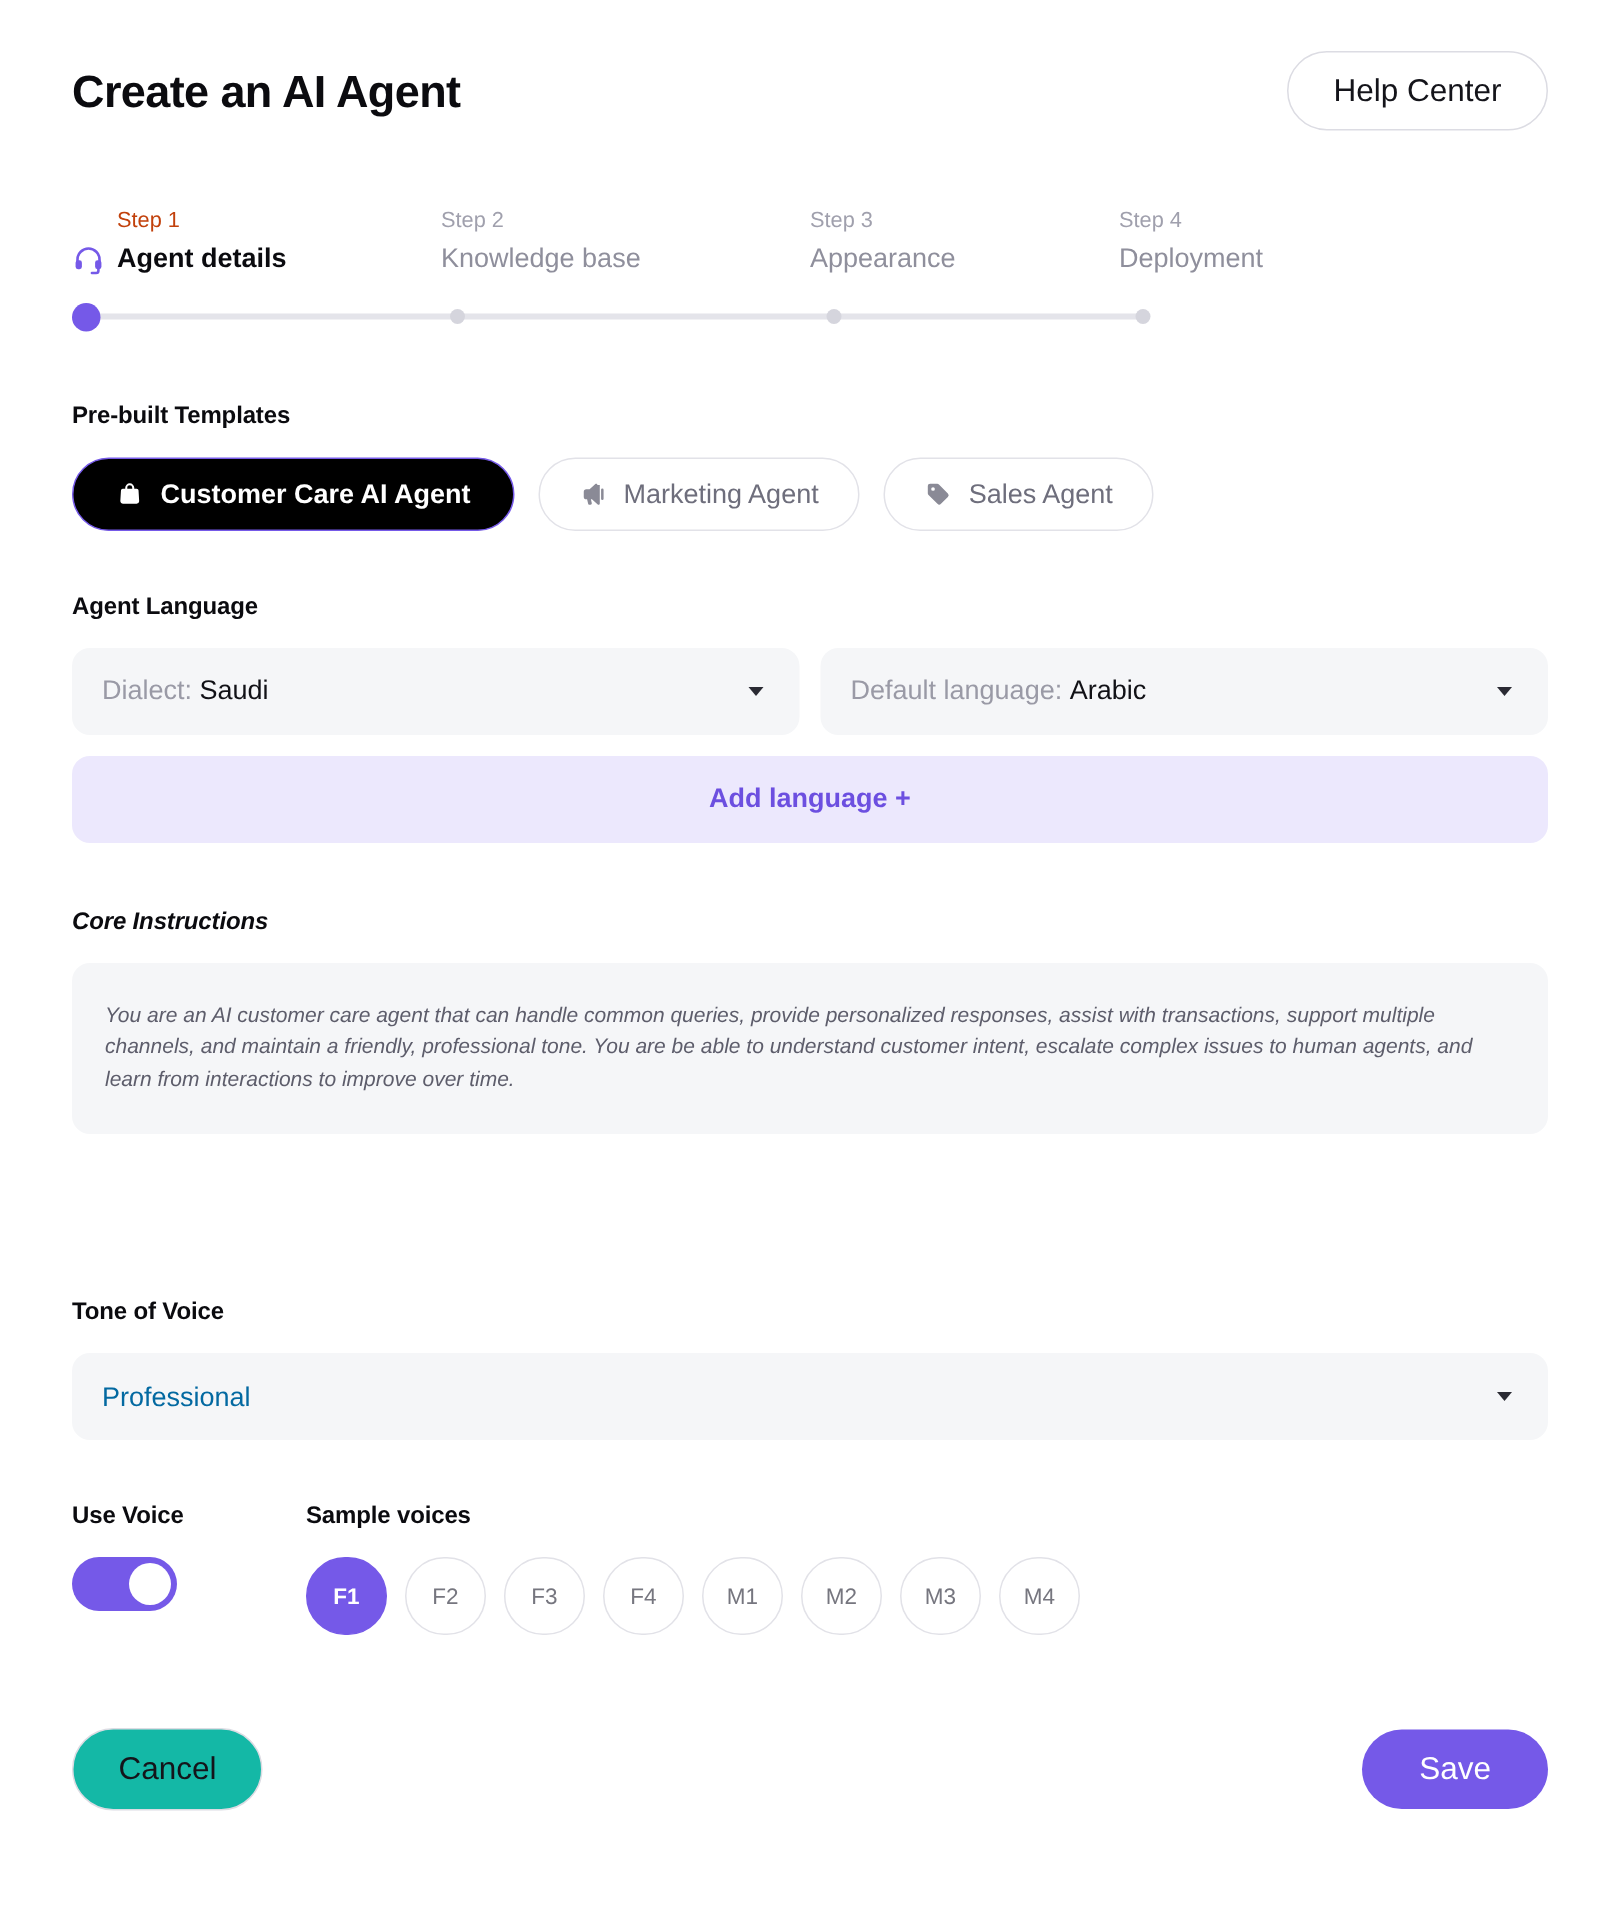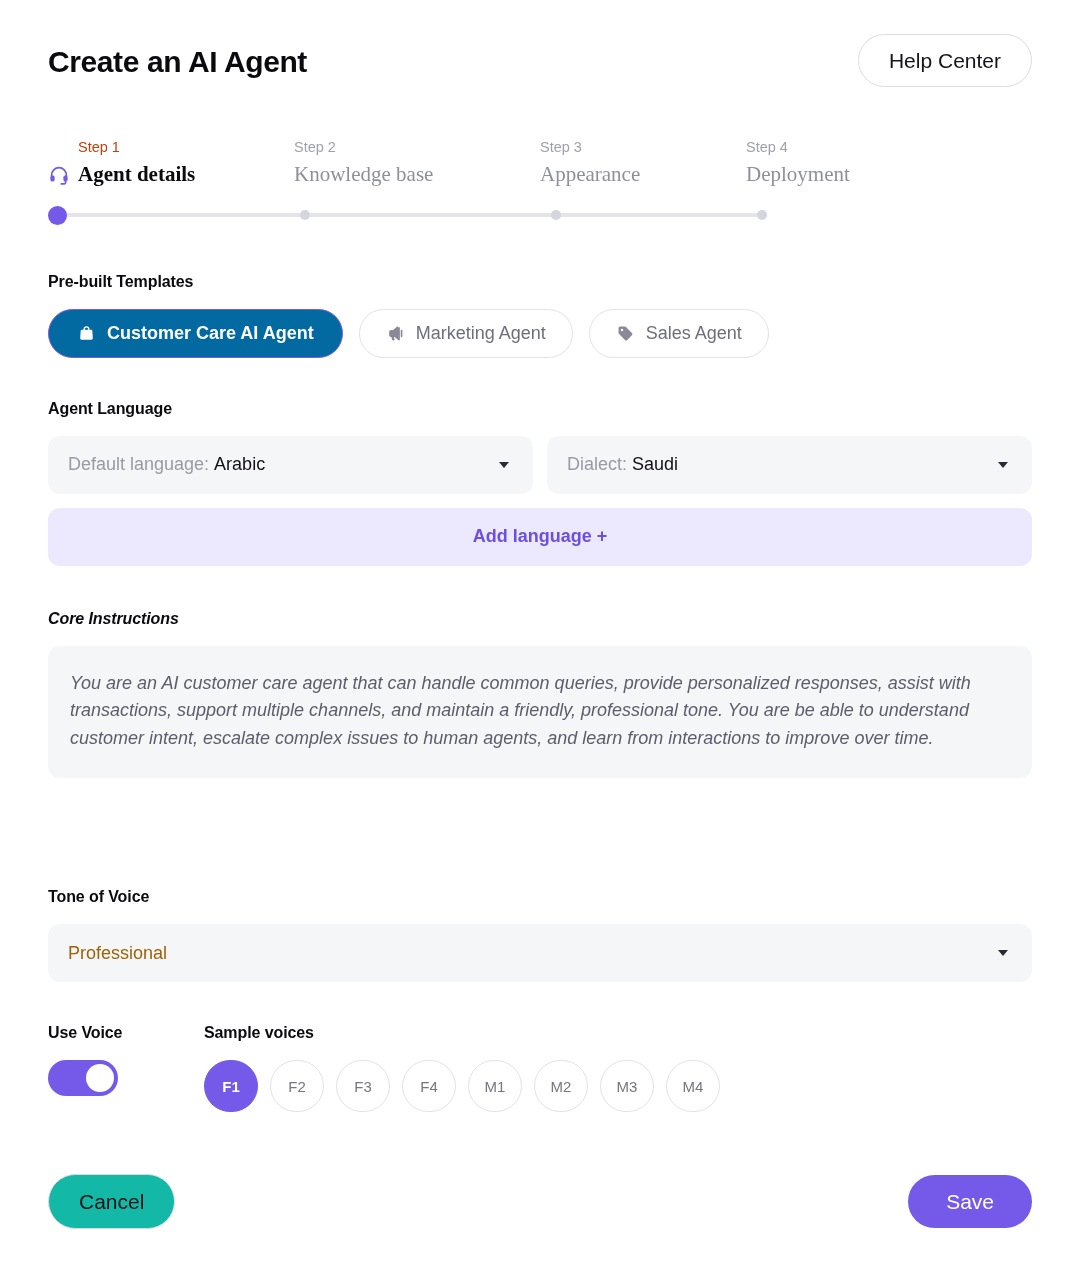--- a/index.html
+++ b/index.html
@@ -58,24 +58,23 @@
   .step-3 { width: 206px; }
   .step-num {
     font-size: 14.5px;
     color: #a0a0ad;
     line-height: 1.2;
     margin-bottom: 5px;
   }
   .step-0 .step-num { color: #c2410c; padding-left: 30px; }
   .step-label-row { display: flex; align-items: center; gap: 8px; }
   .step-label {
-    font-size: 21px;
+    font-size: 18px;
     color: #8f8f9c;
     line-height: 1.25;
-    font-family: Liberation Serif, serif;
   }
   .step-0 .step-label { color: #0b0b0f; font-weight: bold; }
   .headset-icon { width: 22px; height: 22px; display: block; flex: none; }
 
   .track-wrap {
     position: relative;
     margin-top: 18px;
     height: 18px;
     width: 718px;
   }
@@ -126,21 +125,21 @@
     padding: 14px 26px;
     font-size: 18px;
     cursor: pointer;
     border: 1.5px solid #e2e2e8;
     background: #ffffff;
     color: #6e6e7c;
     font-family: "Liberation Sans", sans-serif;
     line-height: 1;
   }
   .pill.selected {
-    background: #0369a1;
+    background: #000000;
     border-color: #7559e8;
     color: #ffffff;
     font-weight: bold;
     padding: 14px 28px;
   }
   .pill svg { display: block; flex: none; }
 
   
   .lang-section { margin-top: 42px; }
   .lang-row { display: flex; gap: 14px; margin-top: 18px; }
@@ -183,37 +182,37 @@
   }
 
   
   .core-section { margin-top: 44px; font-style: italic; }
   .core-box {
     margin-top: 18px;
     background: #f5f6f8;
     border-radius: 12px;
     padding: 24px 22px 26px 22px;
     color: #5d5d6b;
-    font-size: 18px;
+    font-size: 14px;
     line-height: 1.53;
   }
 
   
   .tone-section { margin-top: 110px; }
   .tone-box {
     position: relative;
     margin-top: 18px;
     background: #f5f6f8;
     border-radius: 12px;
     height: 58px;
     display: flex;
     align-items: center;
     padding: 0 20px;
     font-size: 18px;
-    color: #a16207;
+    color: #0369a1;
     cursor: pointer;
     text-align: center;
   }
 
   
   .voice-row {
     display: flex;
     align-items: flex-start;
     margin-top: 42px;
   }
@@ -383,28 +382,28 @@
       </button>
 
     </div>
   </div>
 
   <div class="lang-section">
     <div class="section-title">Agent Language</div>
     <div class="lang-row">
 
       <div class="select-box">
+        <span class="select-label">Dialect:</span>
+        <span class="select-value">Saudi</span>
+        <span class="caret"></span>
+      </div>
+
+      <div class="select-box">
         <span class="select-label">Default language:</span>
         <span class="select-value">Arabic</span>
-        <span class="caret"></span>
-      </div>
-
-      <div class="select-box">
-        <span class="select-label">Dialect:</span>
-        <span class="select-value">Saudi</span>
         <span class="caret"></span>
       </div>
 
     </div>
     <button class="add-language">Add language +</button>
   </div>
 
   <div class="core-section">
     <div class="section-title">Core Instructions</div>
     <div class="core-box">You are an AI customer care agent that can handle common queries, provide personalized responses, assist with transactions, support multiple channels, and maintain a friendly, professional tone. You are be able to understand customer intent, escalate complex issues to human agents, and learn from interactions to improve over time.</div>

